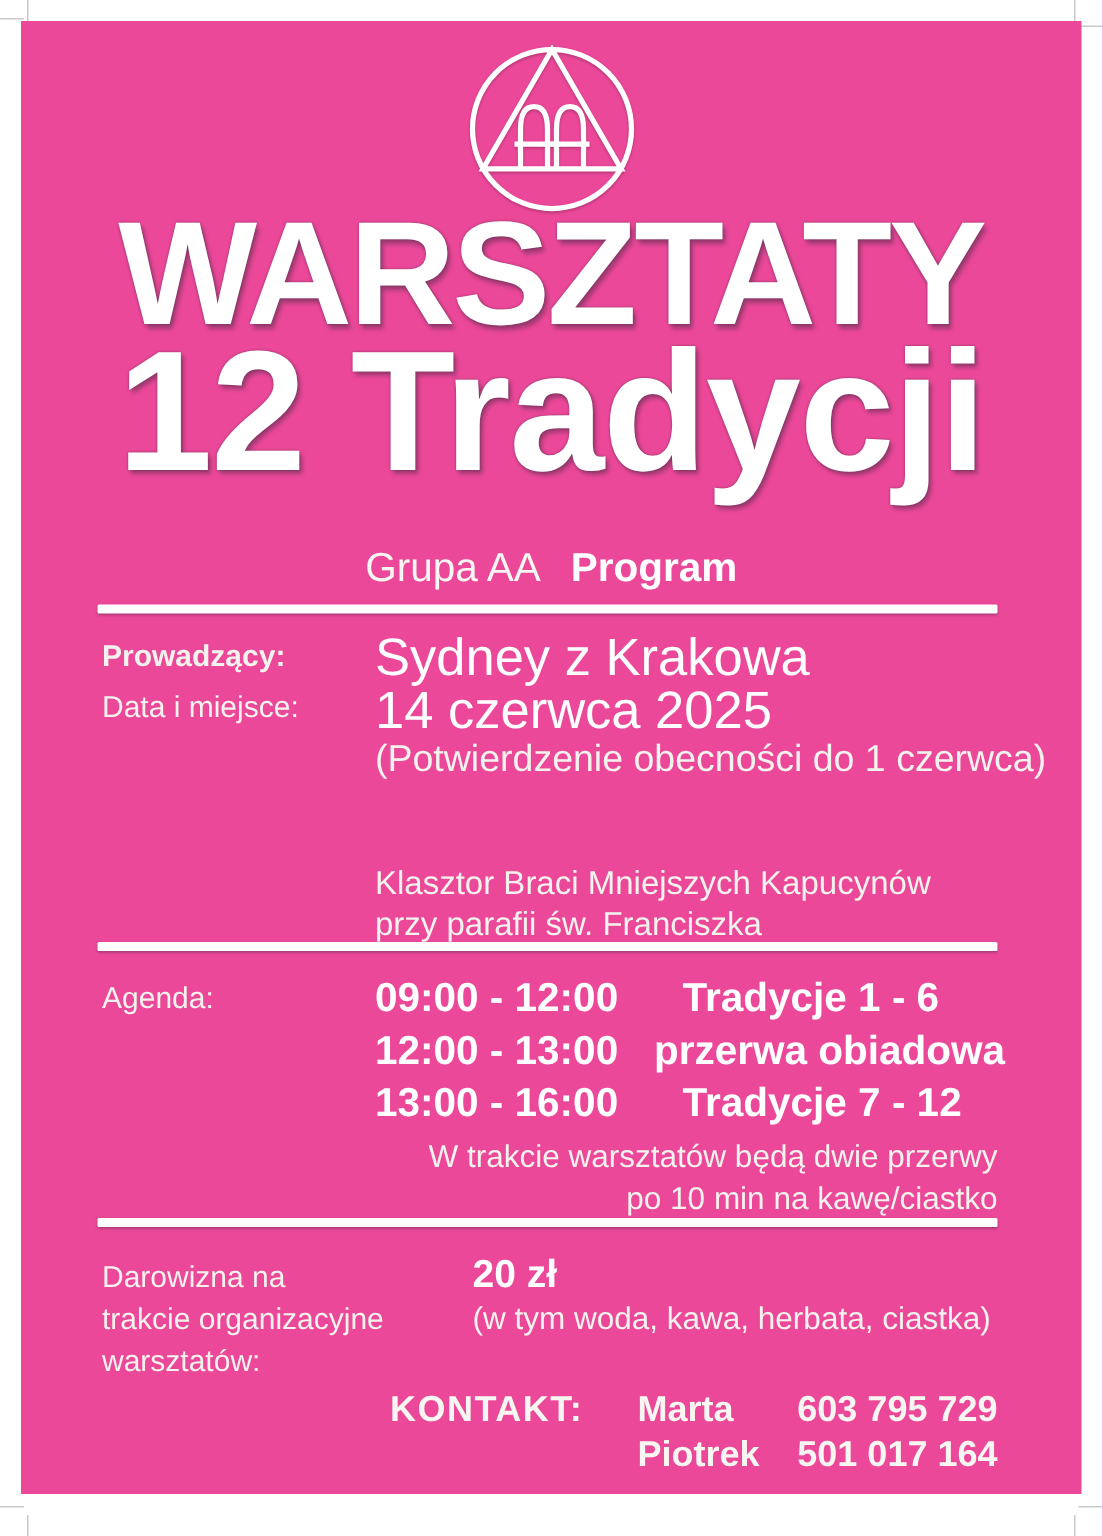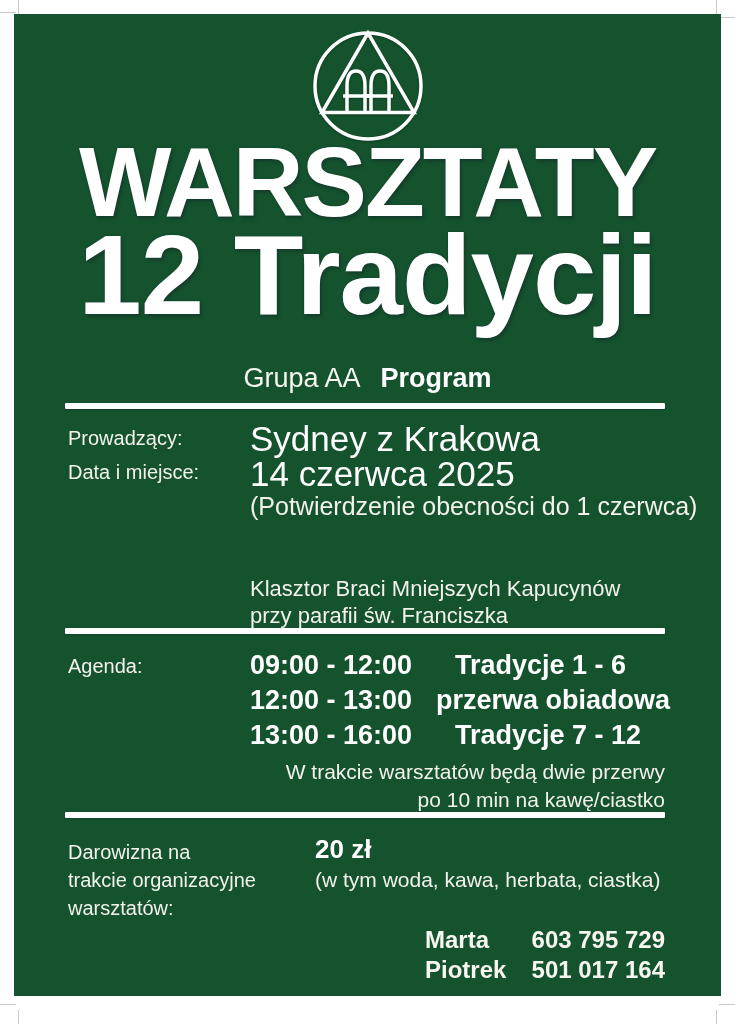--- a/index.html
+++ b/index.html
@@ -18,21 +18,21 @@
     width: 735px;
     height: 1024px;
     background: #ffffff;
   }
   .poster {
     position: absolute;
     left: 14px;
     top: 14px;
     width: 707px;
     height: 982px;
-    background: #14532d;
+    background: #ec4899;
     color: #f5f4ef;
   }
   
   .crop { position: absolute; background: #c9c9c9; }
   .crop.h { height: 1px; width: 16px; }
   .crop.v { width: 1px; height: 14px; }
 
   
   .logo-wrap {
     position: absolute;
@@ -218,21 +218,21 @@
 
     <div class="title1">WARSZTATY</div>
     <div class="title2">12 Tradycji</div>
 
     <div class="subtitle">
       <span>Grupa AA</span><span class="bold">Program</span>
     </div>
 
     <div class="divider d1"></div>
 
-    <div class="label" style="top:413px;">Prowadzący:</div>
+    <div class="label" style="top:413px;font-weight:bold;">Prowadzący:</div>
     <div class="big" style="top:405px;">Sydney z Krakowa</div>
 
     <div class="label" style="top:447px;">Data i miejsce:</div>
     <div class="big" style="top:440px;">14 czerwca 2025</div>
     <div class="small" style="top:478px;">(Potwierdzenie obecności do 1 czerwca)</div>
 
     <div class="med" style="top:562px;">Klasztor Braci Mniejszych Kapucynów</div>
     <div class="med" style="top:589px;">przy parafii św. Franciszka</div>
 
     <div class="divider d2"></div>
@@ -260,19 +260,20 @@
     <div class="divider d3"></div>
 
     <div class="donation-label">
       <div>Darowizna na</div>
       <div>trakcie organizacyjne</div>
       <div>warsztatów:</div>
     </div>
     <div class="donation-amount">20 zł</div>
     <div class="donation-note">(w tym woda, kawa, herbata, ciastka)</div>
 
+    <div class="contact-label">KONTAKT:</div>
     <div class="contact-name" style="top:912px;">Marta</div>
     <div class="contact-phone" style="top:912px;">603 795 729</div>
     <div class="contact-name" style="top:942px;">Piotrek</div>
     <div class="contact-phone" style="top:942px;">501 017 164</div>
 
   </div>
 </div>
 
 </body></html>

